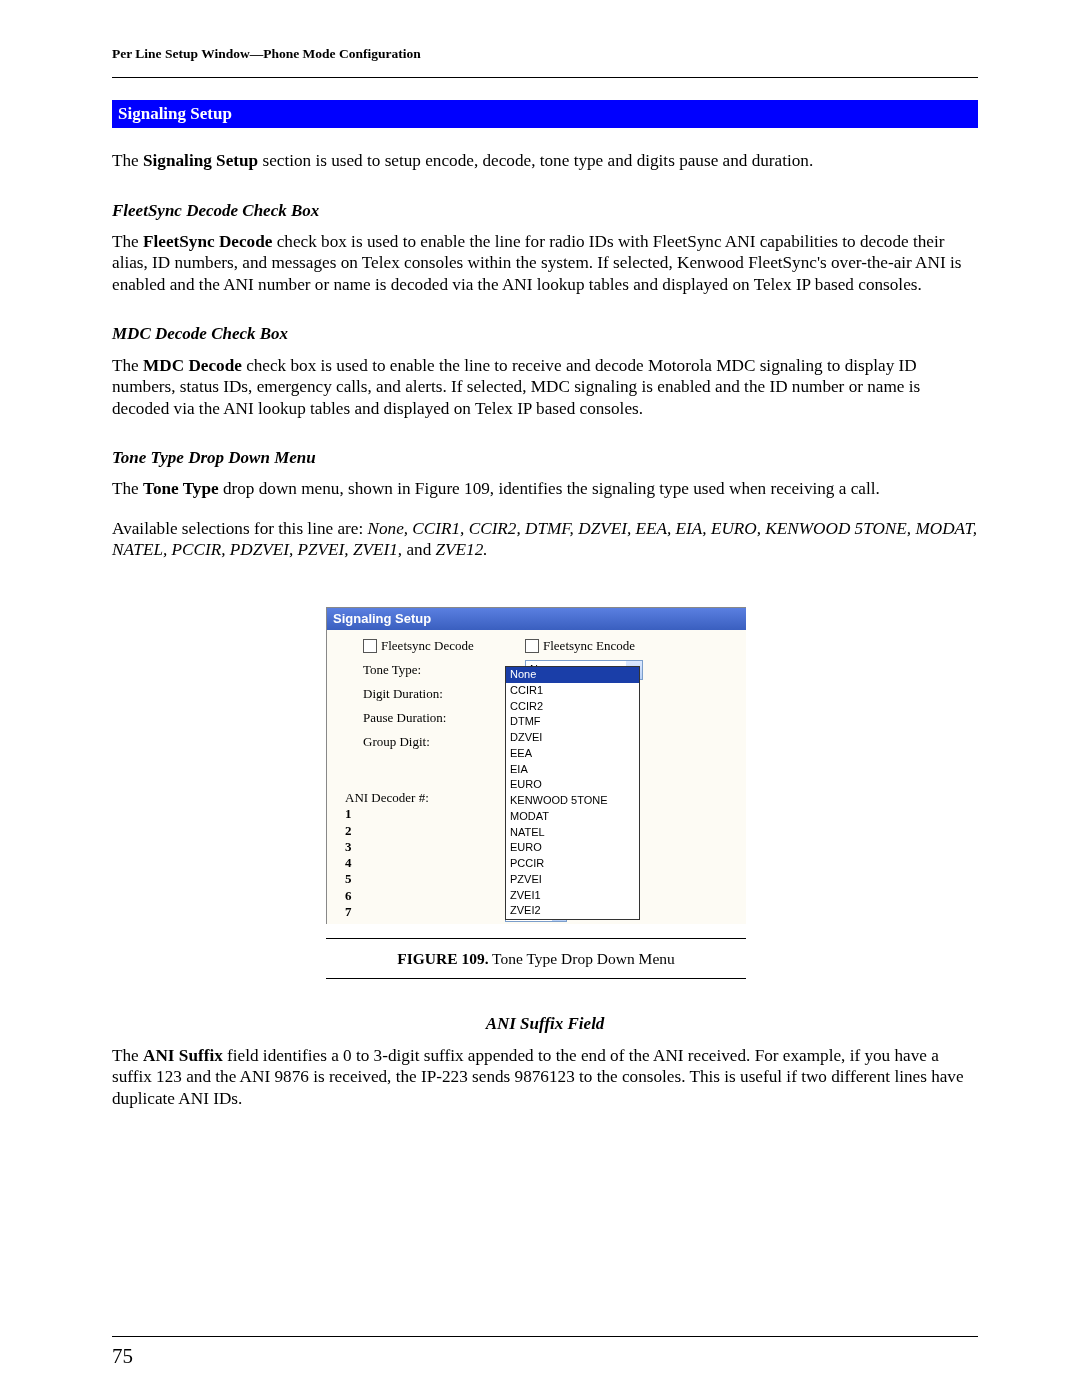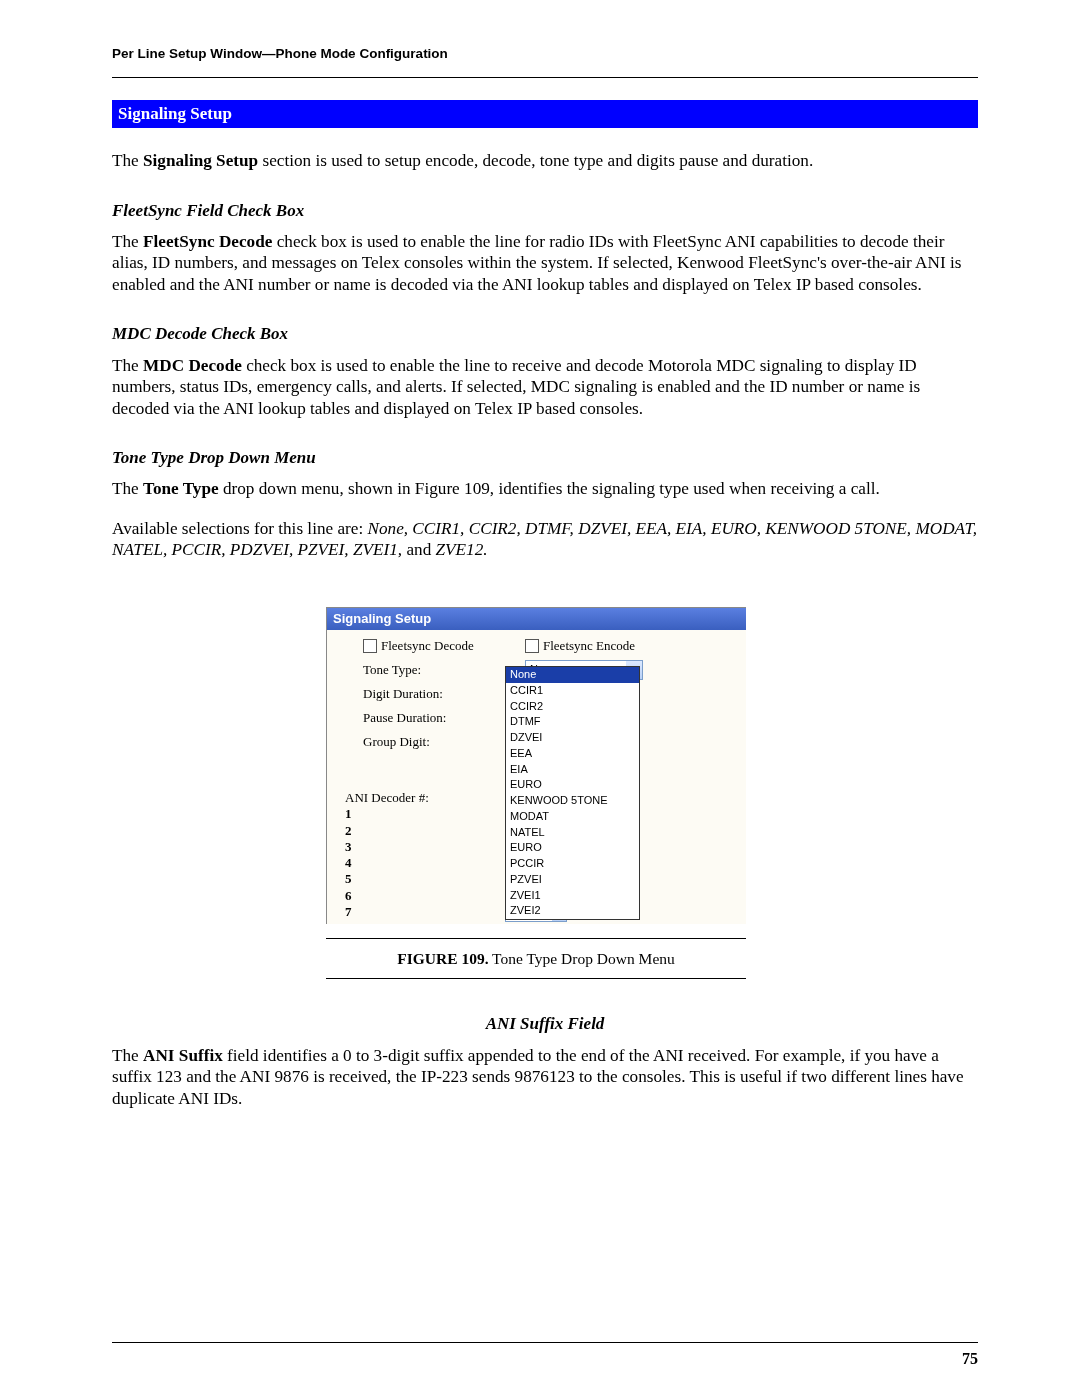--- a/index.html
+++ b/index.html
@@ -13,21 +13,21 @@
   .page {
     width: 1080px;
     height: 1397px;
     position: relative;
     box-sizing: border-box;
     padding: 40px 102px 0 112px;
     font-size: 17.2px;
     line-height: 1.25;
   }
   .header-line {
-    font-family: Liberation Sans, sans-serif;
+    font-family: Liberation Serif, serif;
     font-weight: bold;
     font-size: 13.5px;
     margin-top: 6px;
   }
   hr.top-rule {
     border: none;
     border-top: 1px solid #000;
     margin: 14px 0 22px 0;
   }
   .blue-bar {
@@ -159,40 +159,40 @@
     bottom: 28px;
     left: 112px;
     right: 102px;
   }
   .footer hr {
     border: none;
     border-top: 1px solid #000;
     margin: 0 0 6px 0;
   }
   .page-num {
-    text-align: right;
-    font-weight: bold;
-    font-size: 16px;
+    text-align: left;
+    font-weight: normal;
+    font-size: 21px;
   }
 </style>
 </head>
 <body>
 
 <div class="page">
 
   <div class="header-line">Per Line Setup Window—Phone Mode Configuration</div>
   <hr class="top-rule">
 
   <div class="blue-bar">Signaling Setup</div>
 
   <p>
     <span>The </span><span class="bold">Signaling Setup</span><span> section is used to setup encode, decode, tone type and digits pause and duration.</span>
   </p>
 
-  <div class="subhead">FleetSync Field Check Box</div>
+  <div class="subhead">FleetSync Decode Check Box</div>
   <p>
     <span>The </span><span class="bold">FleetSync Decode</span><span> check box is used to enable the line for radio IDs with FleetSync ANI capabilities to decode their alias, ID numbers, and messages on Telex consoles within the system. If selected, Kenwood FleetSync's over-the-air ANI is enabled and the ANI number or name is decoded via the ANI lookup tables and displayed on Telex IP based consoles.</span>
   </p>
 
   <div class="subhead">MDC Decode Check Box</div>
   <p>
     <span>The </span><span class="bold">MDC Decode</span><span> check box is used to enable the line to receive and decode Motorola MDC signaling to display ID numbers, status IDs, emergency calls, and alerts. If selected, MDC signaling is enabled and the ID number or name is decoded via the ANI lookup tables and displayed on Telex IP based consoles.</span>
   </p>
 
   <div class="subhead">Tone Type Drop Down Menu</div>

